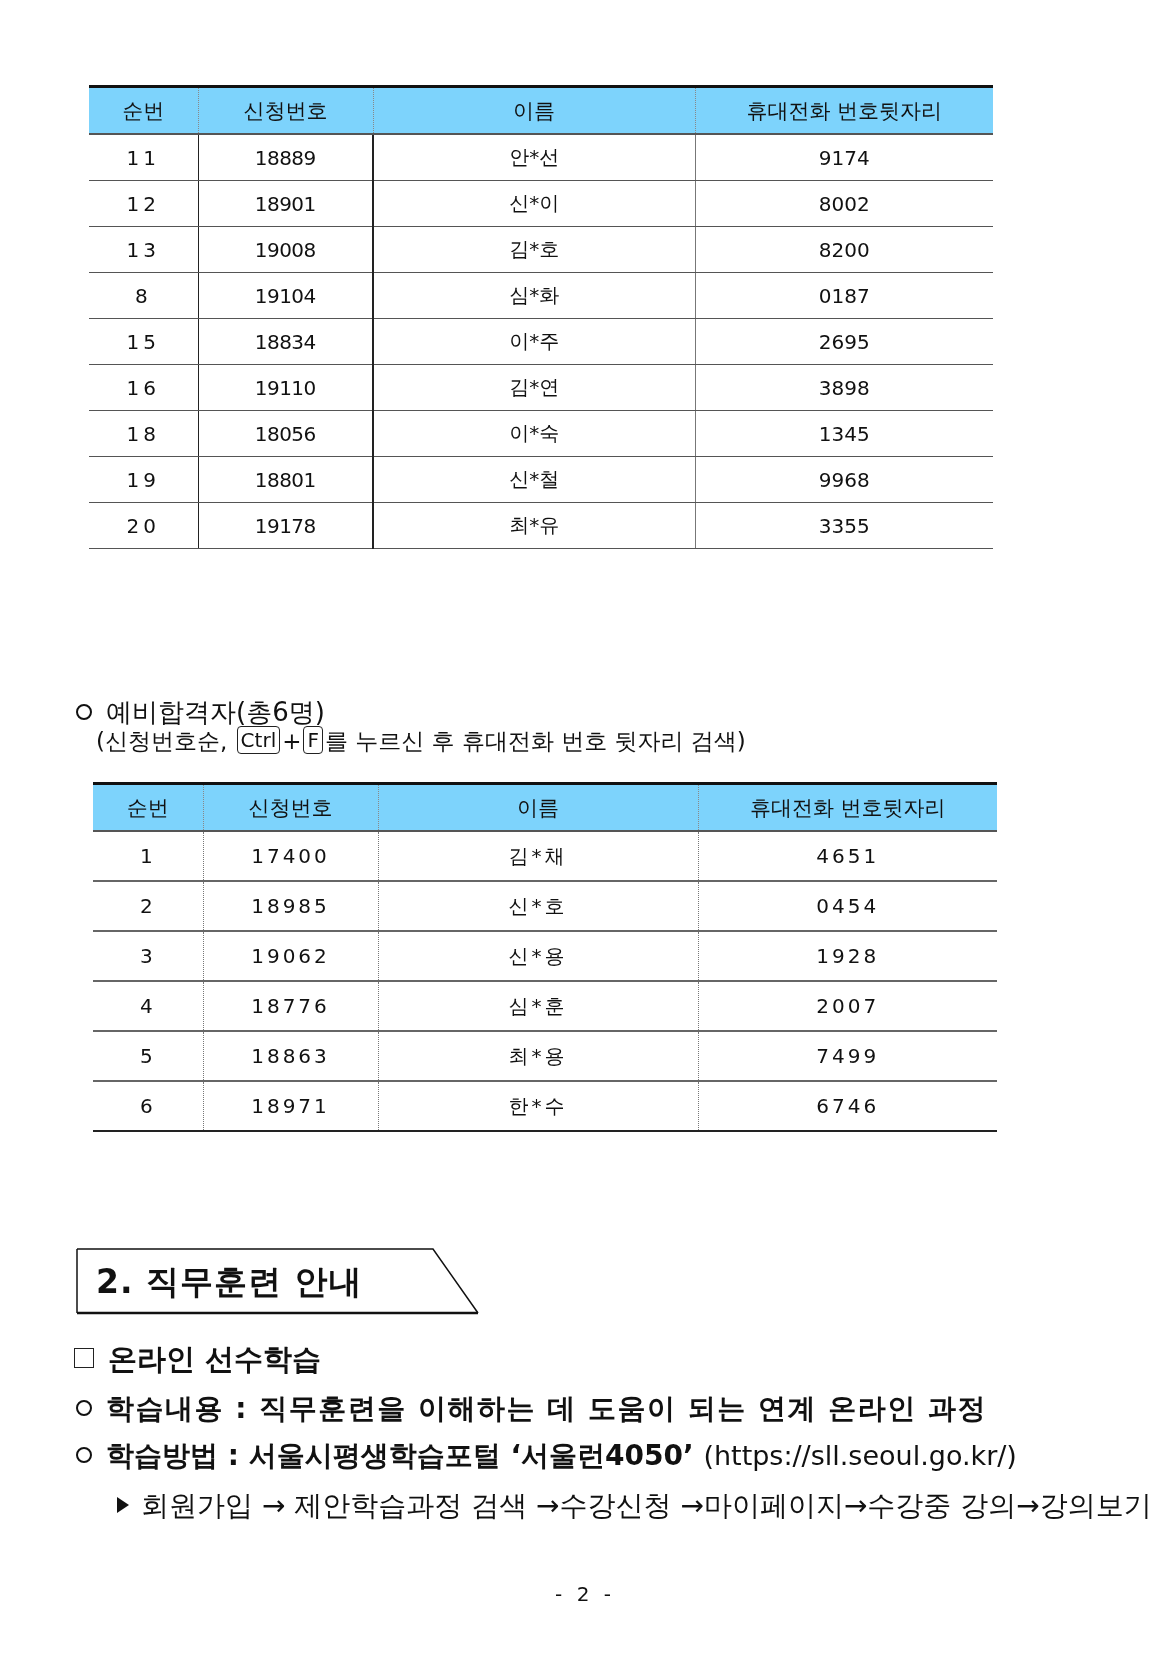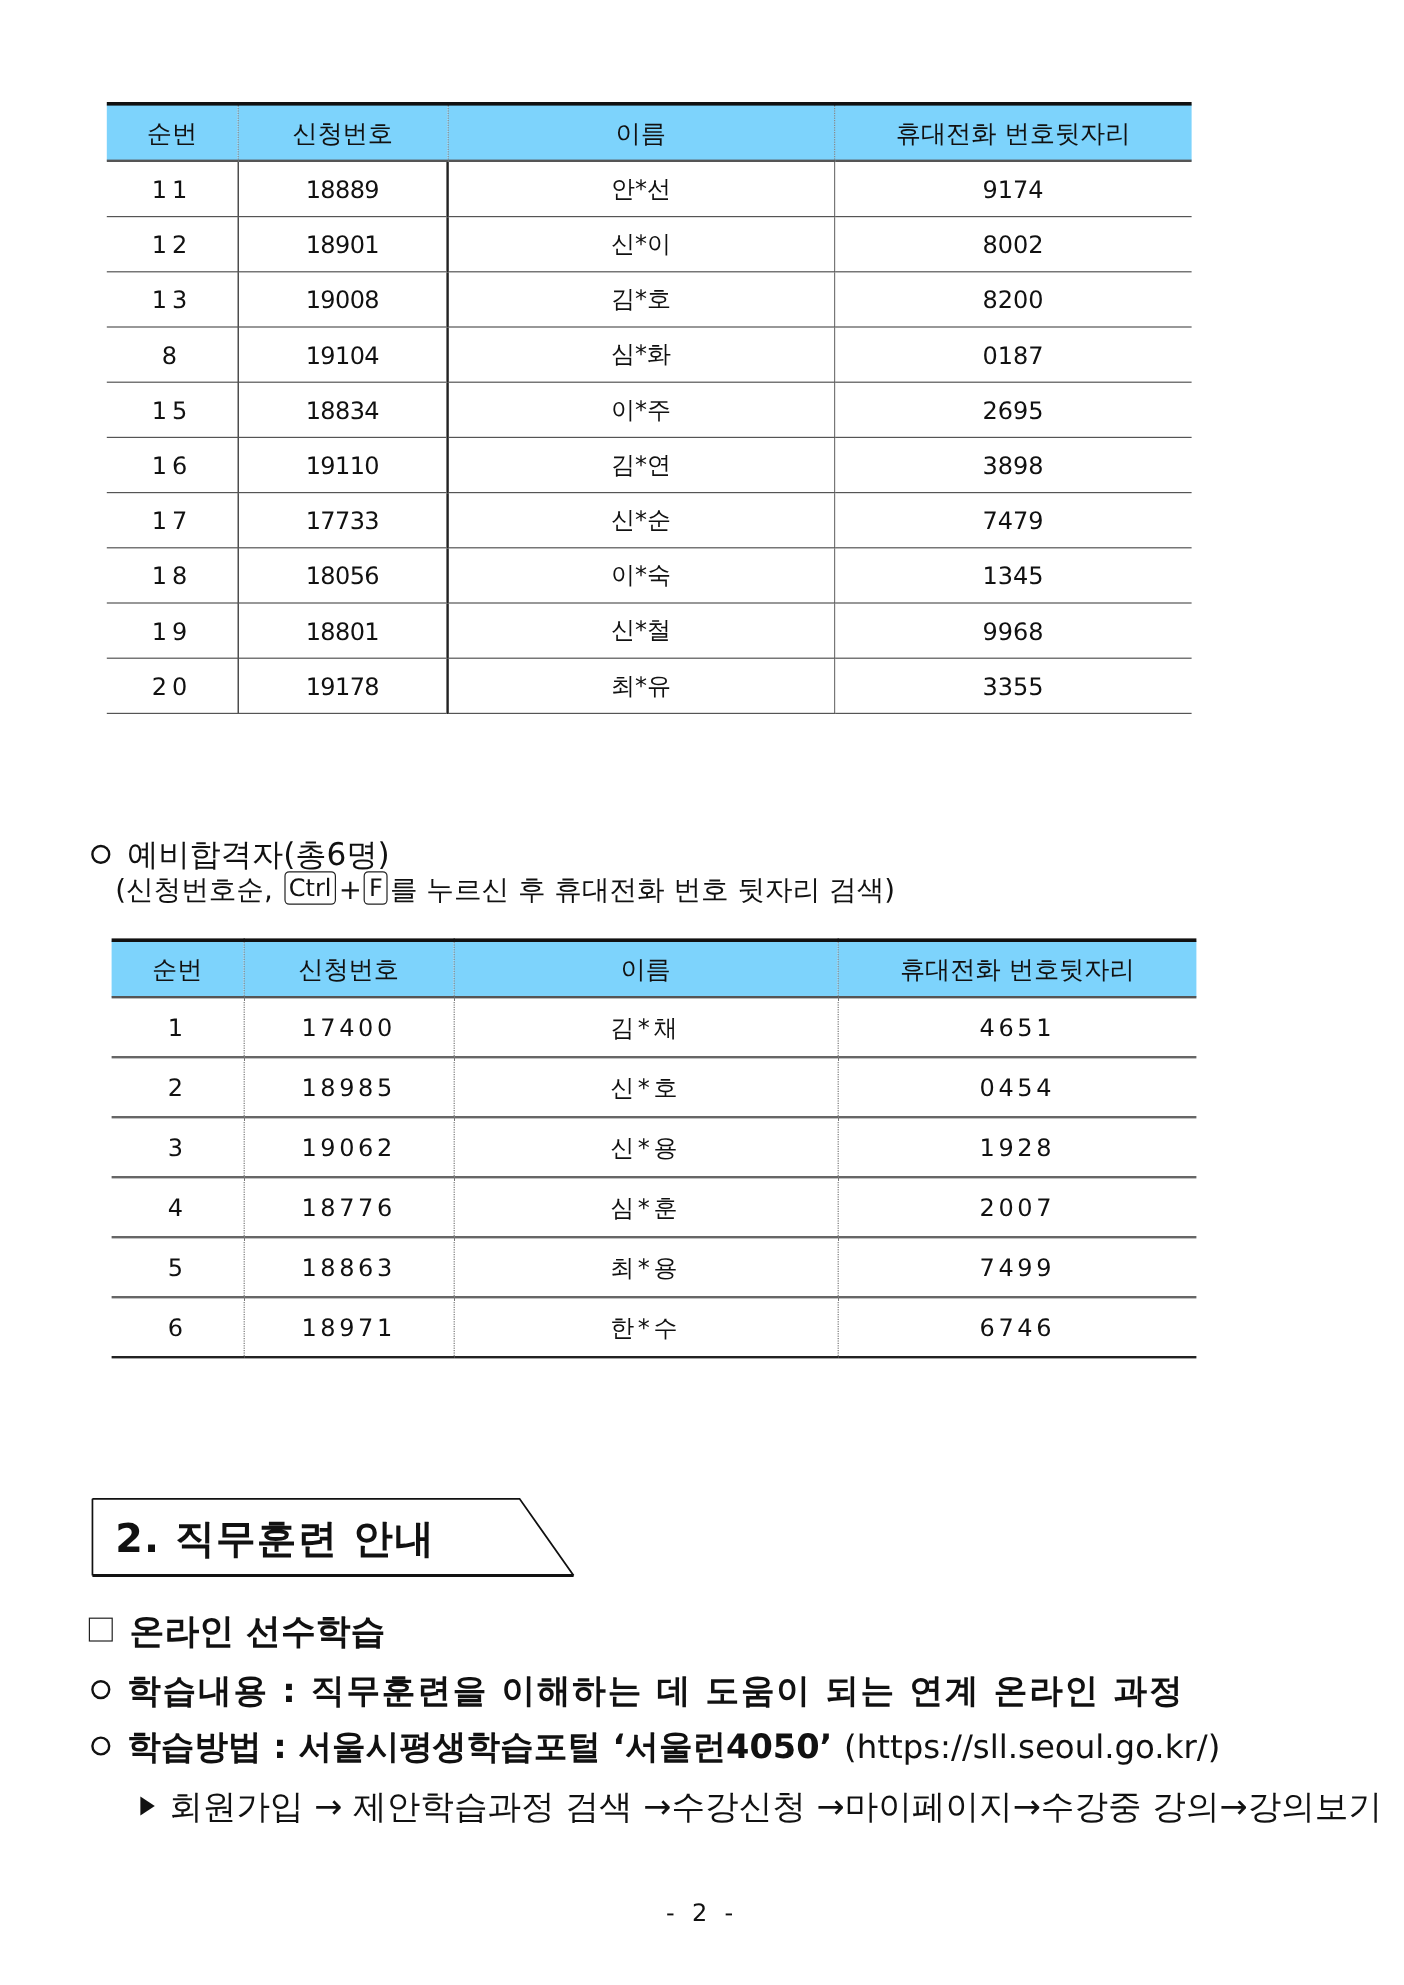--- a/index.html
+++ b/index.html
@@ -101,26 +101,20 @@
         <td class="c3">이*주</td>
         <td>2695</td>
       </tr>
     <tr>
         <td class="c1">16</td>
         <td class="c2">19110</td>
         <td class="c3">김*연</td>
         <td>3898</td>
       </tr>
     <tr>
-        <td class="c1">17</td>
-        <td class="c2">17733</td>
-        <td class="c3">신*순</td>
-        <td>7479</td>
-      </tr>
-    <tr>
         <td class="c1">18</td>
         <td class="c2">18056</td>
         <td class="c3">이*숙</td>
         <td>1345</td>
       </tr>
     <tr>
         <td class="c1">19</td>
         <td class="c2">18801</td>
         <td class="c3">신*철</td>
         <td>9968</td>

